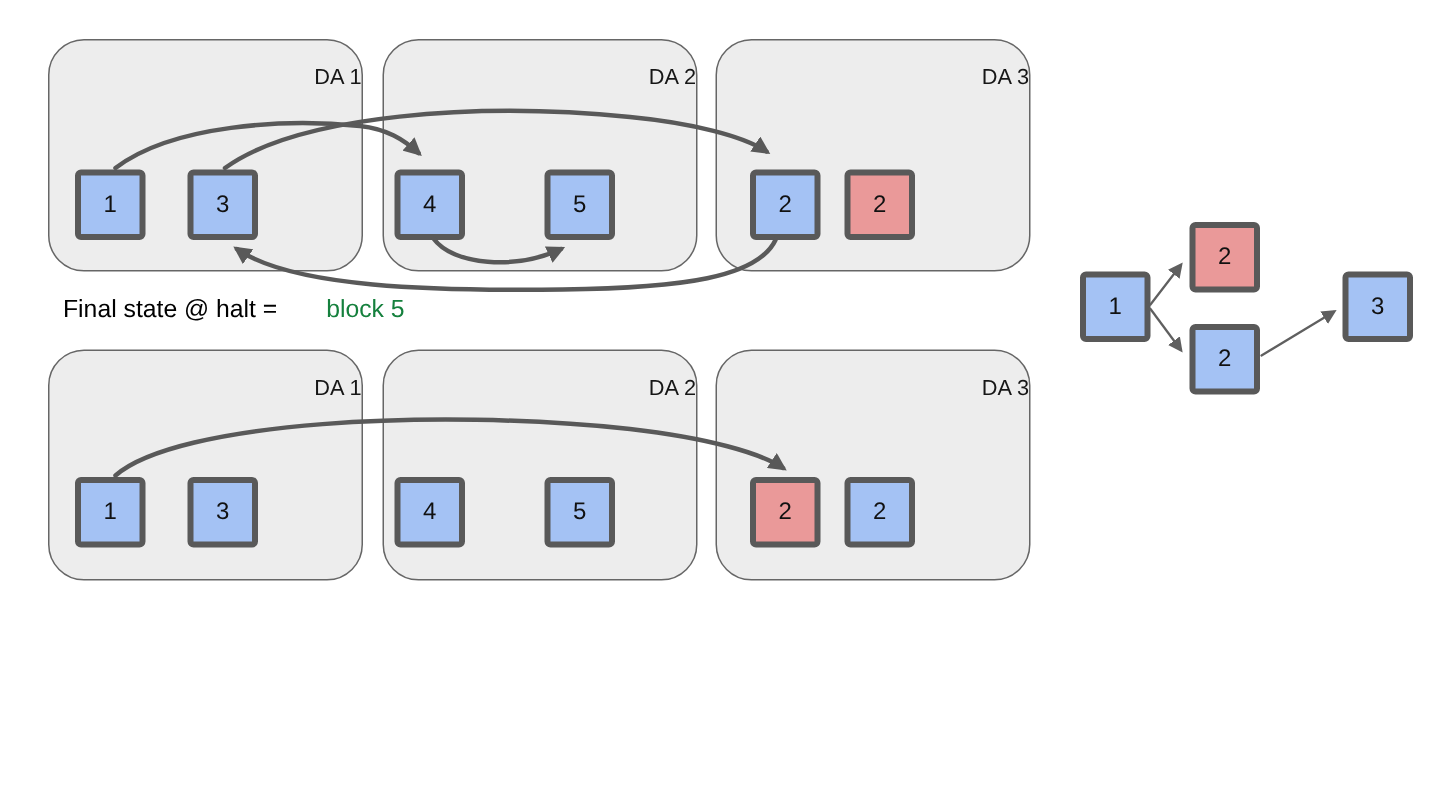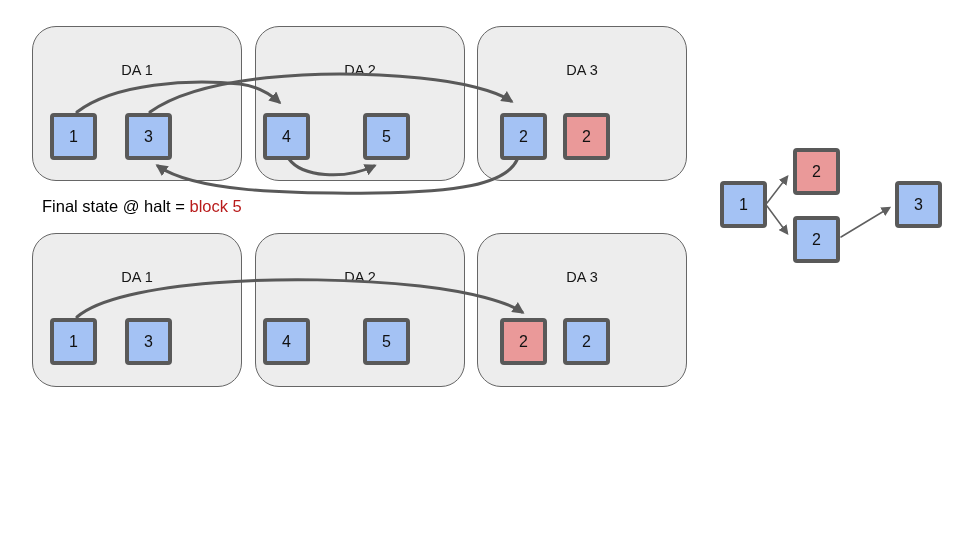--- a/index.html
+++ b/index.html
@@ -1,28 +1,28 @@
 <!DOCTYPE html>
 <html><head>
 <meta charset="utf-8">
 <style>
   html,body{margin:0;padding:0;background:#ffffff;}
   .canvas{position:relative;width:960px;height:540px;background:#ffffff;
           font-family:"Liberation Sans",sans-serif;overflow:hidden;}
   .da{position:absolute;width:210px;background:#ededed;border:1.5px solid #666666;
       border-radius:24px;box-sizing:border-box;}
-  .da-title{margin-top:35px;text-align:center;font-size:14.5px;color:#161616;}
+  .da-title{margin-top:17px;text-align:right;font-size:14.5px;color:#161616;}
   .block{position:absolute;width:47px;height:47px;box-sizing:border-box;
          border:4px solid #595959;border-radius:4px;
          display:flex;align-items:center;justify-content:center;}
   .block[data-color="blue"]{background:#a4c2f4;}
   .block[data-color="red"]{background:#ea9999;}
   .block-label{font-size:16px;color:#111111;padding-top:1px;}
   .caption{position:absolute;font-size:16.5px;color:#000000;white-space:pre;}
-  .caption [data-capcolor="#4a86e8"]{color:#b91c1c;}
+  .caption [data-capcolor="#4a86e8"]{color:#15803d;margin-left:28px;}
   .caption [data-capcolor="#ff0000"]{color:#ff0000;}
   svg.arrows{position:absolute;left:0;top:0;width:960px;height:540px;pointer-events:none;}
   svg.arrows path.edge{fill:none;stroke:#595959;stroke-width:3;stroke-linecap:round;}
   svg.arrows path.edge-thin{fill:none;stroke:#5f5f5f;stroke-width:1.5;stroke-linecap:round;}
 </style>
 </head>
 <body>
 
 <div class="canvas">
 

